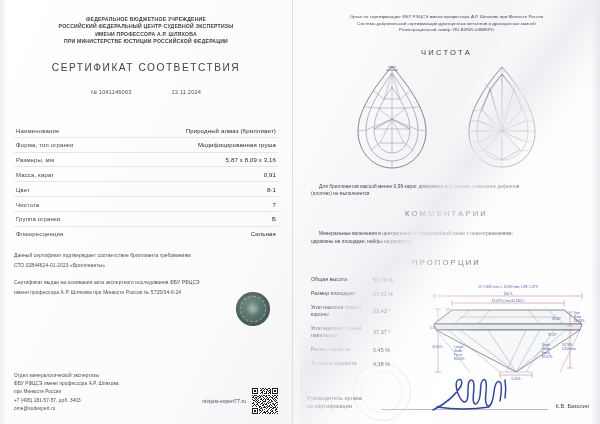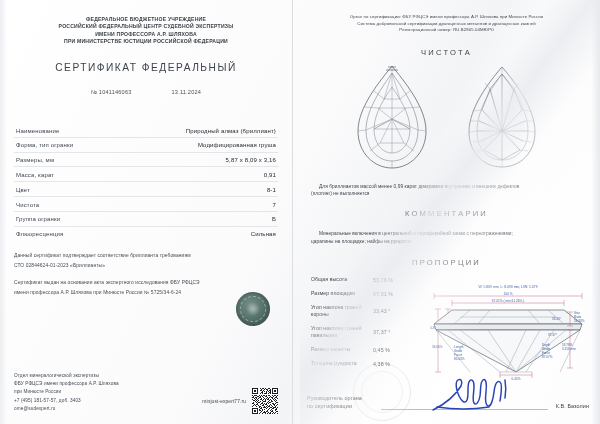--- a/index.html
+++ b/index.html
@@ -124,21 +124,21 @@
 
   <div class="col left">
 
     <div class="org">
       <div>ФЕДЕРАЛЬНОЕ БЮДЖЕТНОЕ УЧРЕЖДЕНИЕ</div>
       <div>РОССИЙСКИЙ ФЕДЕРАЛЬНЫЙ ЦЕНТР СУДЕБНОЙ ЭКСПЕРТИЗЫ</div>
       <div>ИМЕНИ ПРОФЕССОРА А.Р. ШЛЯХОВА</div>
       <div>ПРИ МИНИСТЕРСТВЕ ЮСТИЦИИ РОССИЙСКОЙ ФЕДЕРАЦИИ</div>
     </div>
 
-    <div class="cert-title">СЕРТИФИКАТ ФЕДЕРАЛЬНЫЙ</div>
+    <div class="cert-title">СЕРТИФИКАТ СООТВЕТСТВИЯ</div>
 
     <div class="cert-meta">
       <span>№ 1041146063</span>
       <span>13.11.2024</span>
     </div>
 
     <div class="table">
       <div class="trow">
         <span class="tk">Наименование</span>
         <span class="tv">Природный алмаз (бриллиант)</span>

